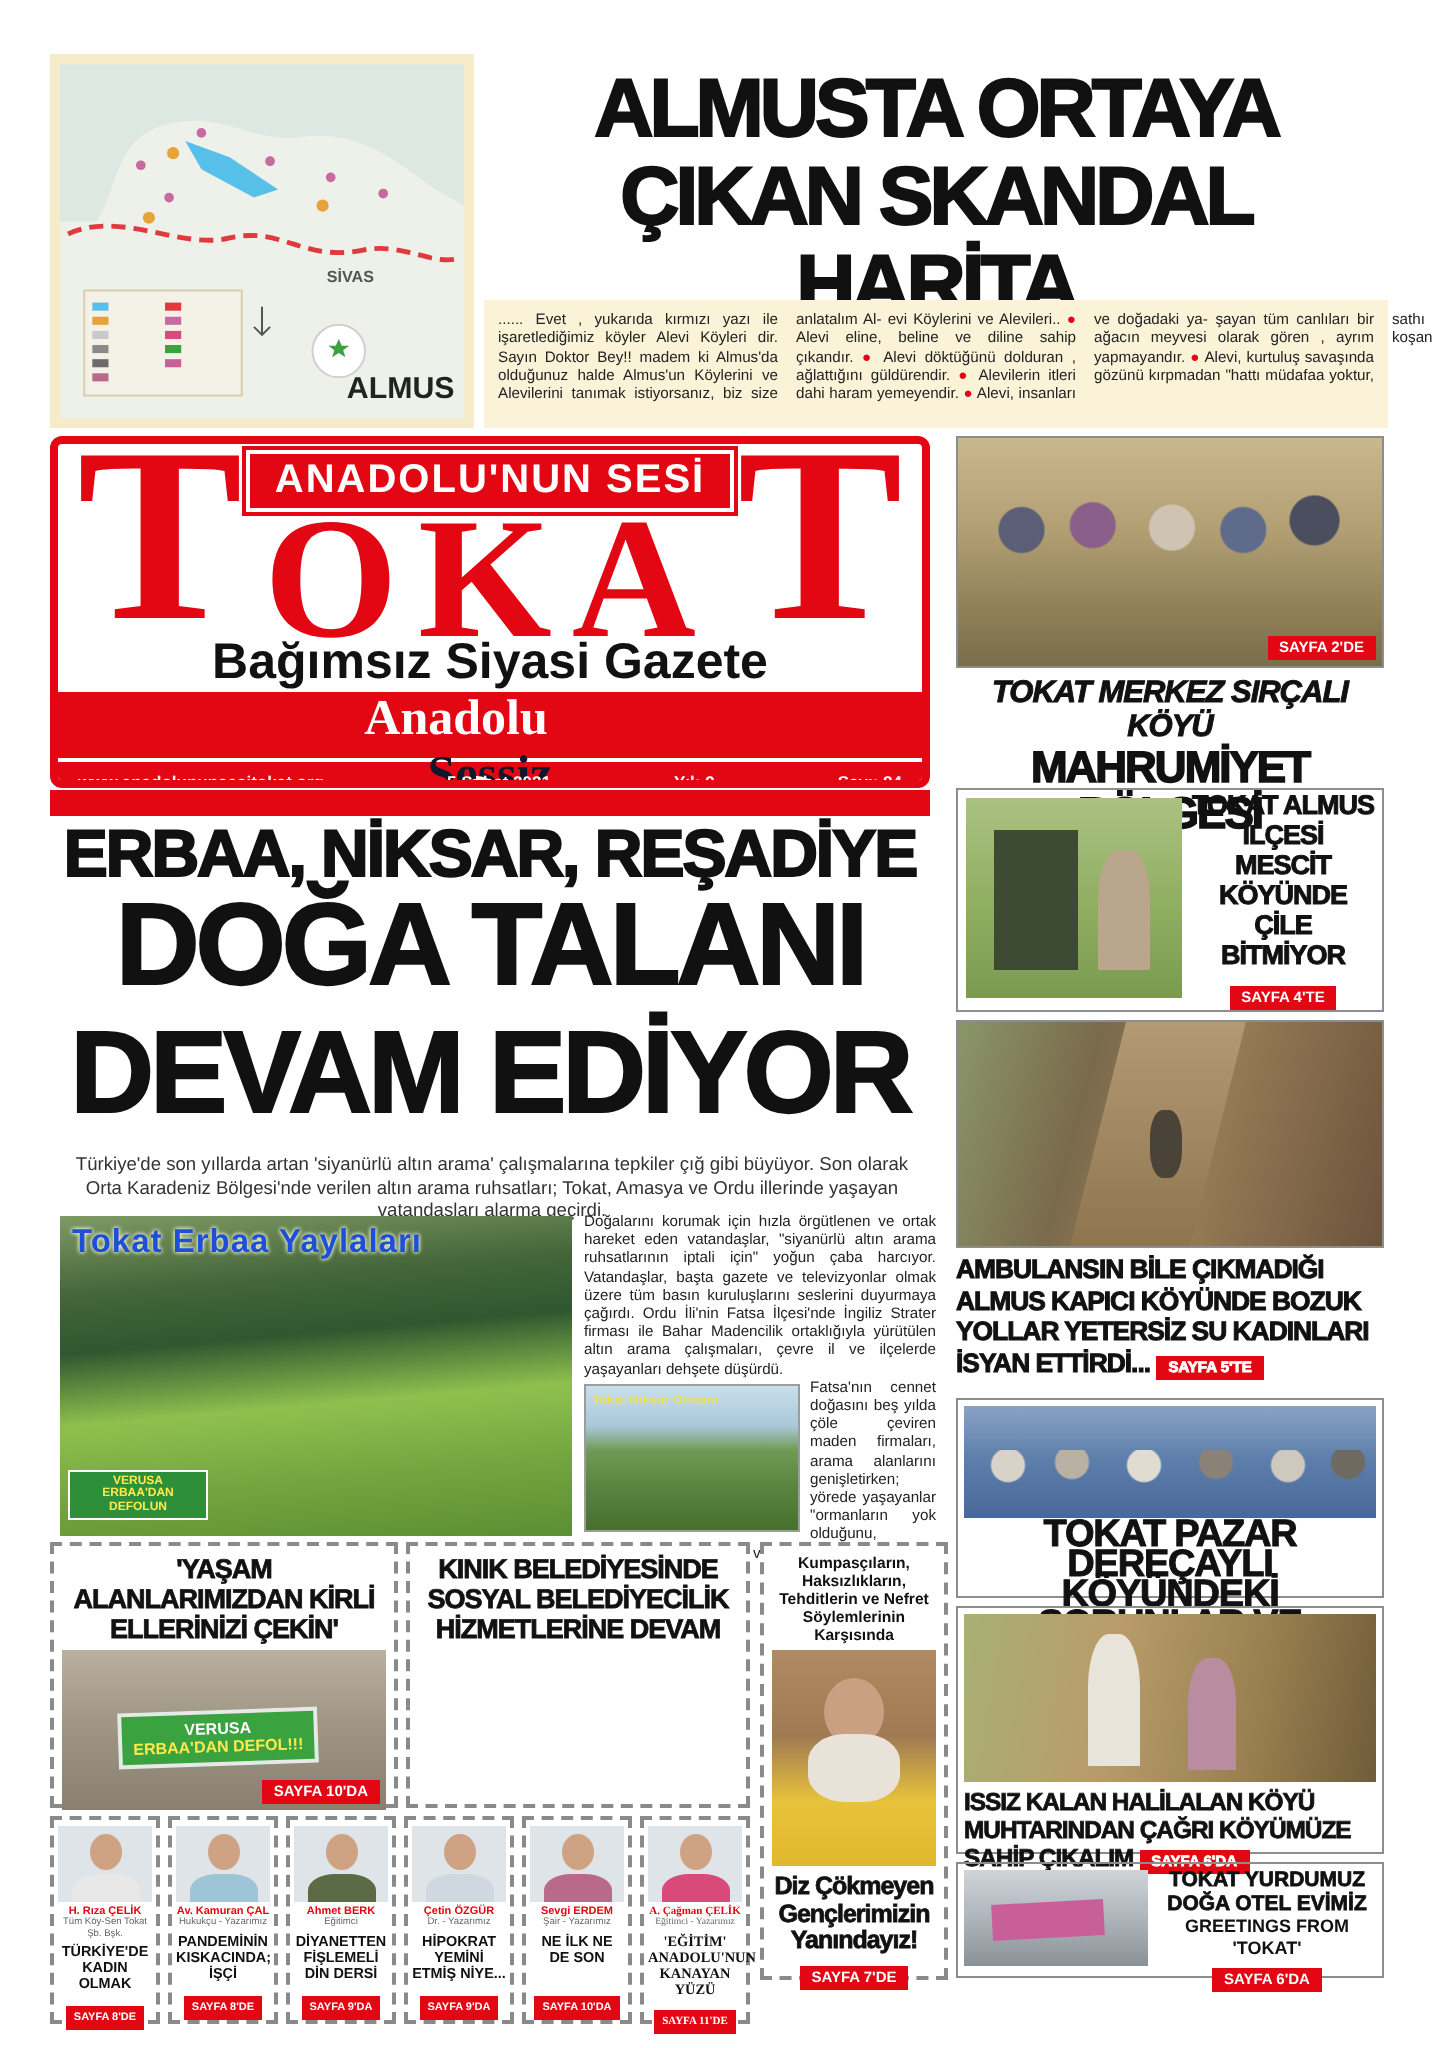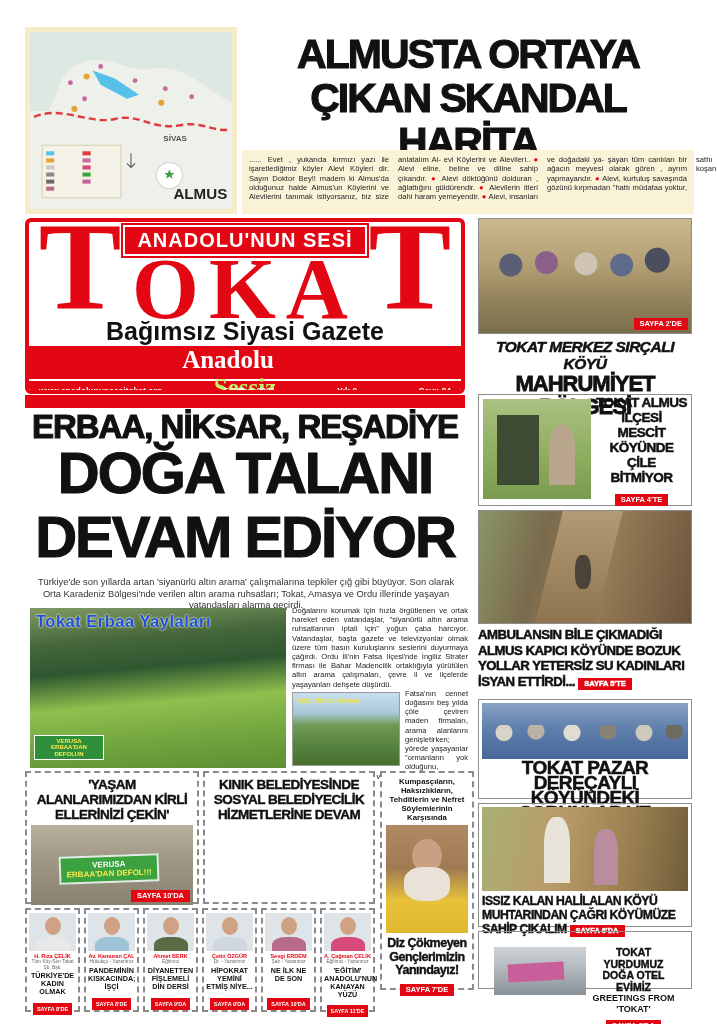--- a/index.html
+++ b/index.html
@@ -33,21 +33,21 @@
   .mast-T{font-size:124px;line-height:92px;font-weight:bold;}
   .mast-mid{display:flex;flex-direction:column;align-items:center;margin:0 2px;}
   .mast-banner{background:#e30613;color:#fff;font-family:"Liberation Sans",sans-serif;
                font-weight:bold;font-size:20px;letter-spacing:1px;padding:2px 12px;
                border:2px solid #fff;outline:2px solid #e30613;margin-top:3px;white-space:nowrap;}
   .mast-oka{font-size:86px;line-height:62px;font-weight:bold;letter-spacing:10px;margin-top:2px;}
   .mast-sub{font-size:25px;font-weight:bold;color:#111;text-align:center;line-height:26px;}
   .mast-slogan{display:flex;align-items:center;background:#e30613;height:33px;margin-top:2px;
                font-family:"Liberation Serif",serif;font-weight:bold;font-size:25px;padding:0 10px;flex-direction:column;}
   .sl-anadolu{color:#fff;margin-right:34px;}
-  .sl-sessiz{color:#bef264;text-decoration:underline;}
+  .sl-sessiz{color:#0f172a;text-decoration:underline;}
   .sl-kalma{color:#111;margin-left:16px;}
   .wifi{position:relative;width:16px;height:16px;margin-left:2px;}
   .wifi i{position:absolute;border:solid #fff;border-width:2px 2px 0 0;border-radius:0 100% 0 0;}
   .wifi i:nth-child(1){width:4px;height:4px;left:0;bottom:0;}
   .wifi i:nth-child(2){width:8px;height:8px;left:0;bottom:0;}
   .wifi i:nth-child(3){width:12px;height:12px;left:0;bottom:0;}
   .mast-info{display:flex;justify-content:space-between;align-items:center;background:#e30613;
              color:#fff;font-size:8.5px;font-weight:bold;height:19px;margin-top:2px;padding:0 10px;}
 
   
@@ -151,21 +151,21 @@
       -webkit-text-stroke:0.5px currentColor;}
   .story-e{top:803px;height:124px;border:1px solid #8d8d8d;padding:3px;box-sizing:border-box;}
   .ph-halil{height:84px;
       background:linear-gradient(100deg,#a8b074 0%,#b99c6a 35%,#9a8050 70%,#6f5c3a 100%);}
   .ph-halil::before{content:"";position:absolute;left:62px;top:10px;width:26px;height:66px;
       border-radius:40% 40% 0 0;background:#e8e4da;}
   .ph-halil::after{content:"";position:absolute;left:112px;top:22px;width:24px;height:56px;
       border-radius:40% 40% 0 0;background:#b98ca0;}
   .story-e .t{font-size:12.2px;font-weight:bold;line-height:14px;letter-spacing:-0.5px;margin-top:3px;
       -webkit-text-stroke:0.4px currentColor;}
-  .story-f{top:931px;height:58px;border:1px solid #8d8d8d;padding:15px;box-sizing:border-box;display:flex;gap:5px;}
+  .story-f{top:931px;height:58px;border:1px solid #8d8d8d;padding:3px;box-sizing:border-box;display:flex;gap:5px;}
   .ph-group{width:92px;height:48px;flex:none;
       background:linear-gradient(#cfd4d8 0%,#aab2b8 55%,#8a9298 100%);}
   .ph-group::before{content:"";position:absolute;left:14px;top:16px;width:56px;height:18px;
       background:#c95f9a;transform:rotate(-3deg);}
   .story-f .txt{flex:1;text-align:center;}
   .story-f .l1{font-size:10.5px;font-weight:bold;line-height:11.5px;-webkit-text-stroke:0.4px currentColor;}
   .story-f .l3{font-size:9px;font-weight:bold;line-height:10.5px;}
 </style>
 </head>
 <body>
@@ -325,21 +325,21 @@
     <div class="ctitle">HİPOKRAT YEMİNİ ETMİŞ NİYE...</div>
     <span class="badge cbadge">SAYFA 9'DA</span>
   </div>
   <div class="abs dashbox colmn ctr" style="left:261px;">
     <div class="photo portrait" style="--shirt:#b96a8a;"></div>
     <div class="cname">Sevgi ERDEM</div>
     <div class="crole">Şair - Yazarımız</div>
     <div class="ctitle">NE İLK NE DE SON</div>
     <span class="badge cbadge">SAYFA 10'DA</span>
   </div>
-  <div class="abs dashbox colmn ctr" style="left:320px;">
+  <div class="abs dashbox colmn ctr" style="left:320px;font-family:Liberation Serif, serif;">
     <div class="photo portrait" style="--shirt:#d84a7a;"></div>
     <div class="cname">A. Çağman ÇELİK</div>
     <div class="crole">Eğitimci - Yazarımız</div>
     <div class="ctitle">'EĞİTİM' ANADOLU'NUN KANAYAN YÜZÜ</div>
     <span class="badge cbadge">SAYFA 11'DE</span>
   </div>
 
   <div class="abs rc ctr" style="top:218px;">
     <div class="photo ph-villagers brd">
       <span class="badge badge-br">SAYFA 2'DE</span>

